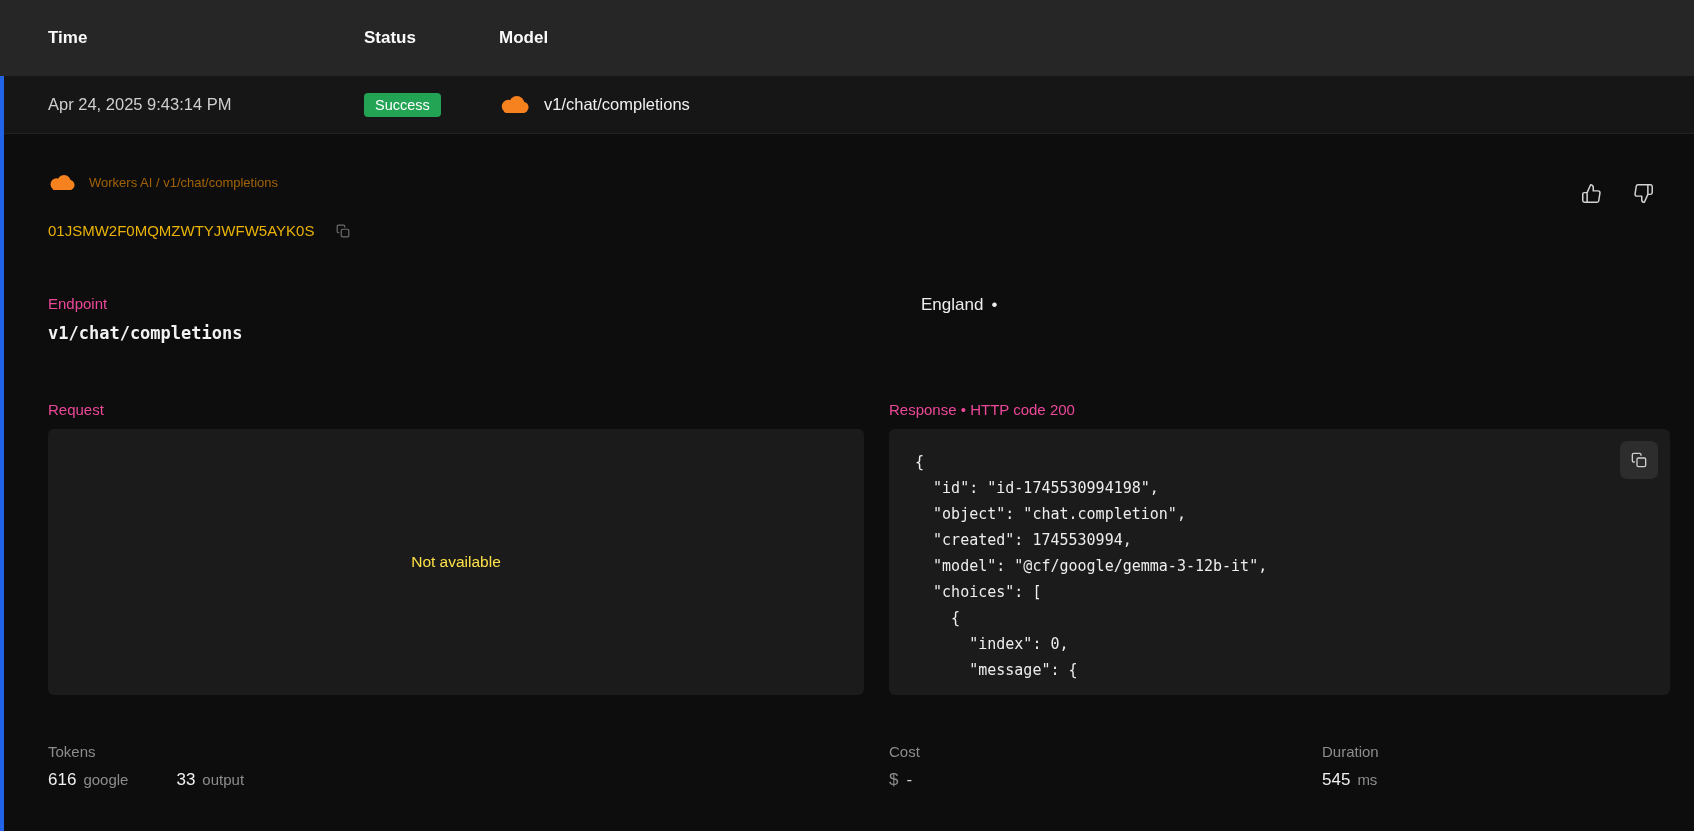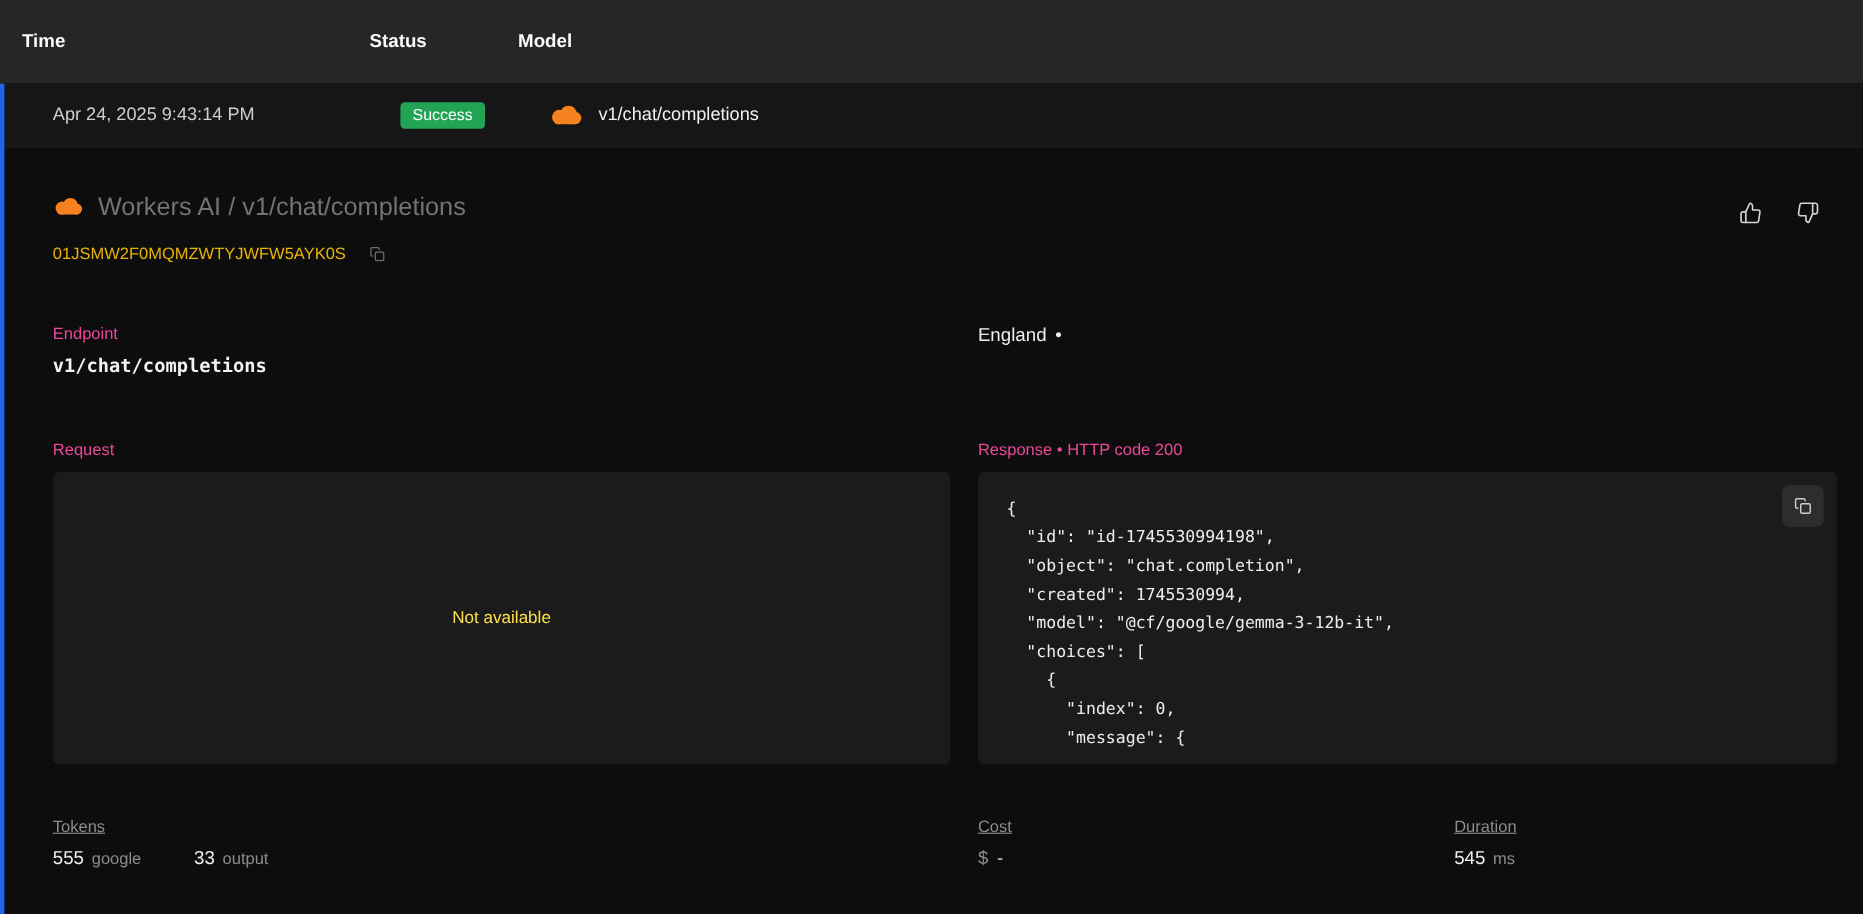--- a/index.html
+++ b/index.html
@@ -11,21 +11,21 @@
     overflow: hidden;
   }
 
   
   .table-header {
     display: grid;
     grid-template-columns: 316px 135px 1fr;
     align-items: center;
     height: 76px;
     background: #262626;
-    padding-left: 20px;
+    padding-left: 48px;
     font-size: 17px;
     font-weight: 700;
     color: #fafafa;
   }
 
   
   .expanded {
     position: relative;
     height: 804px;
     background: #0d0d0d;
@@ -62,21 +62,21 @@
   .model-cell { display: flex; align-items: center; gap: 15px; font-size: 16.5px; color: #f0f0f0; }
   .cf-icon { display: inline-flex; align-items: center; }
 
   
   .detail {
     padding: 40px 24px 0 44px;
     margin-left: 4px;
   }
   .detail-top { display: flex; justify-content: space-between; align-items: flex-start; }
   .detail-title-wrap { display: flex; align-items: center; gap: 14px; }
-  .detail-title { font-size: 23px; color: #737373; }
+  .detail-title { font-size: 13px; color: #a16207; }
   .feedback { display: flex; gap: 14px; margin-right: 8px; }
   .icon-btn {
     width: 38px; height: 38px;
     display: flex; align-items: center; justify-content: center;
     background: transparent;
     border: none;
     border-radius: 6px;
     color: #d4d4d4;
     cursor: pointer;
   }
@@ -96,21 +96,21 @@
     column-gap: 25px;
     row-gap: 58px;
   }
   .field-label { font-size: 15px; color: #ec4899; margin-bottom: 11px; }
   .endpoint-value {
     font-family: "DejaVu Sans Mono", monospace;
     font-size: 17px;
     font-weight: 700;
     color: #f2f2f2;
   }
-  .details-value { font-size: 17px; display: flex; align-items: center; gap: 8px; }
+  .details-value { font-size: 17px; display: flex; align-items: center; gap: 8px; margin-left: 32px; }
   .details-location { color: #ededed; }
   .details-sep { color: #ededed; }
   .details-link { color: #4184f4; text-decoration: none; cursor: pointer; }
 
   .panel {
     background: #1b1b1b;
     border-radius: 6px;
     height: 266px;
   }
   .request-panel { display: flex; align-items: center; justify-content: center; }
@@ -141,21 +141,21 @@
   }
 
   
   .stats-grid {
     margin-top: 48px;
     display: grid;
     grid-template-columns: 816px 1fr;
     column-gap: 25px;
   }
   .stats-right { display: grid; grid-template-columns: 433px 1fr; }
-  .stat-label { font-size: 15px; color: #8c8c8c; margin-bottom: 10px; text-decoration: underline; }
+  .stat-label { font-size: 15px; color: #8c8c8c; margin-bottom: 10px; }
   .stat-value-row { font-size: 17px; display: flex; align-items: baseline; }
   .stat-num { color: #f0f0f0; }
   .stat-unit { color: #8c8c8c; font-size: 15px; margin-left: 7px; }
   .stat-gap { margin-left: 48px; }
   .cost-currency { color: #8c8c8c; }
   .cost-val { color: #cfcfcf; margin-left: 8px; }
 
   svg { display: block; }
 </style>
 </head>
@@ -270,21 +270,21 @@
             </svg>
           </button>
         </div>
       </div>
     </div>
 
     <div class="stats-grid">
       <div>
         <div class="stat-label">Tokens</div>
         <div class="stat-value-row">
-          <span class="stat-num">555</span>
+          <span class="stat-num">616</span>
           <span class="stat-unit">google</span>
           <span class="stat-num stat-gap">33</span>
           <span class="stat-unit">output</span>
         </div>
       </div>
       <div class="stats-right">
         <div>
           <div class="stat-label">Cost</div>
           <div class="stat-value-row">
             <span class="cost-currency">$</span>

